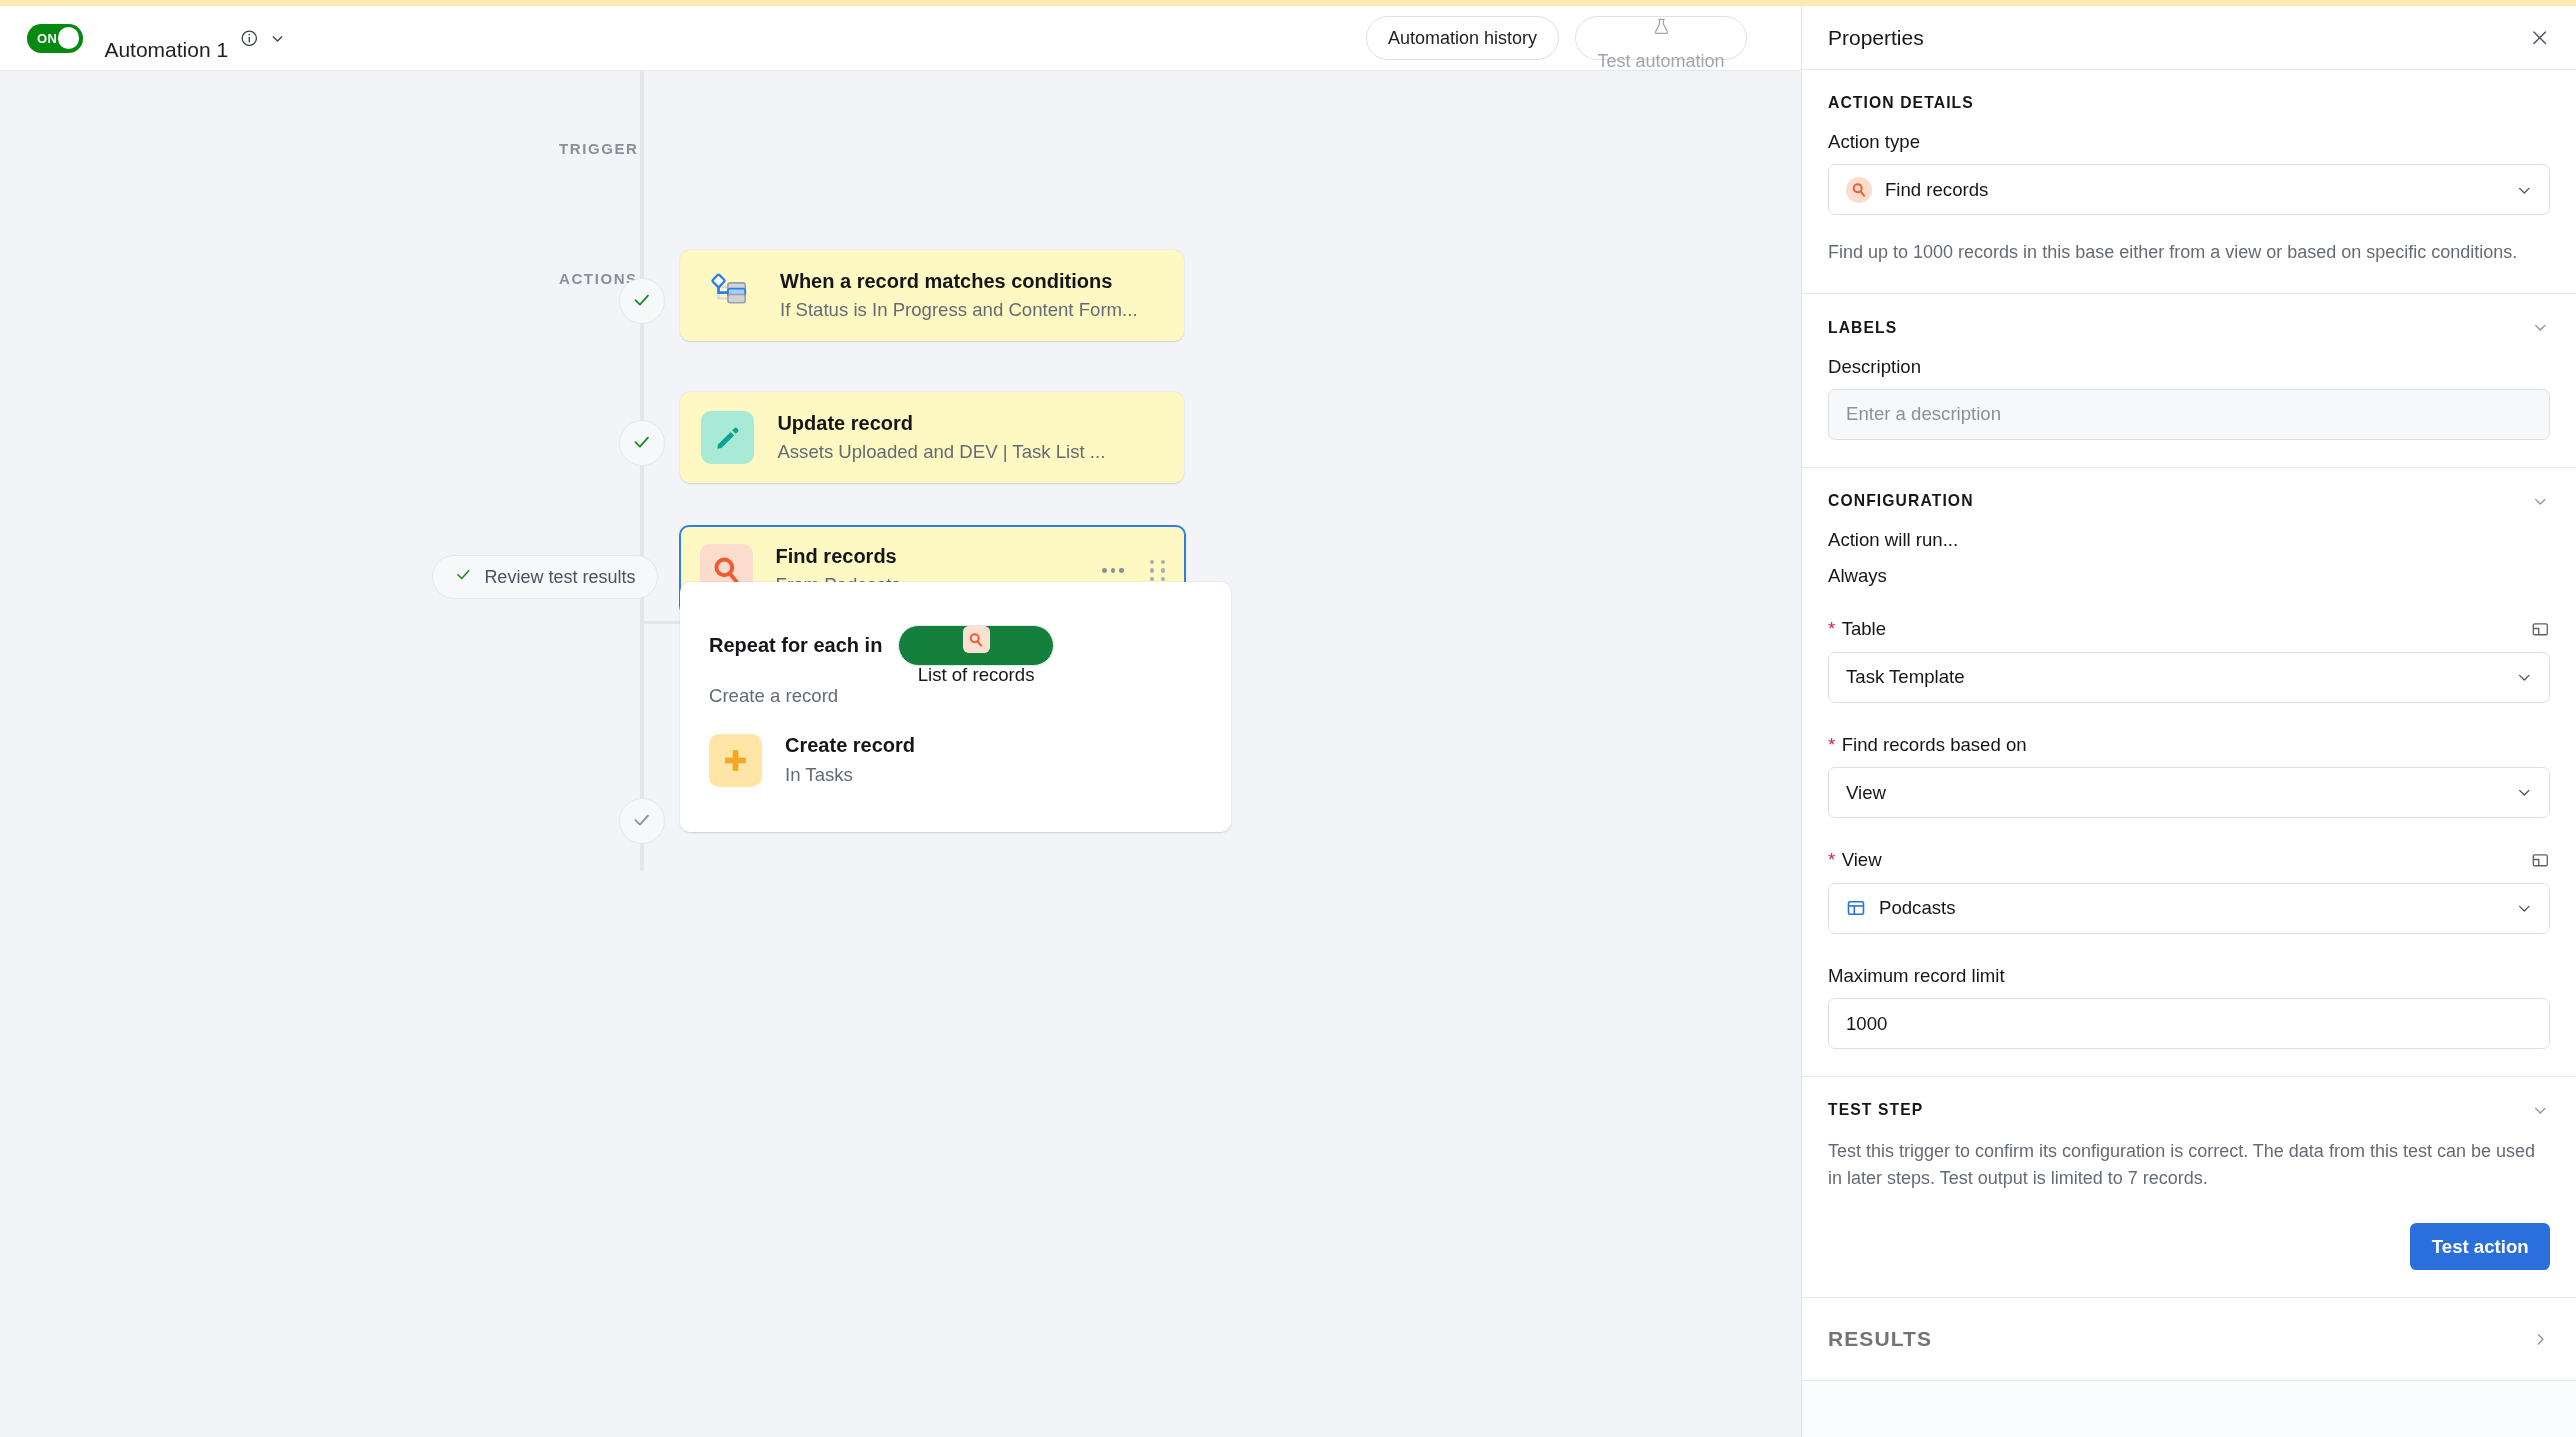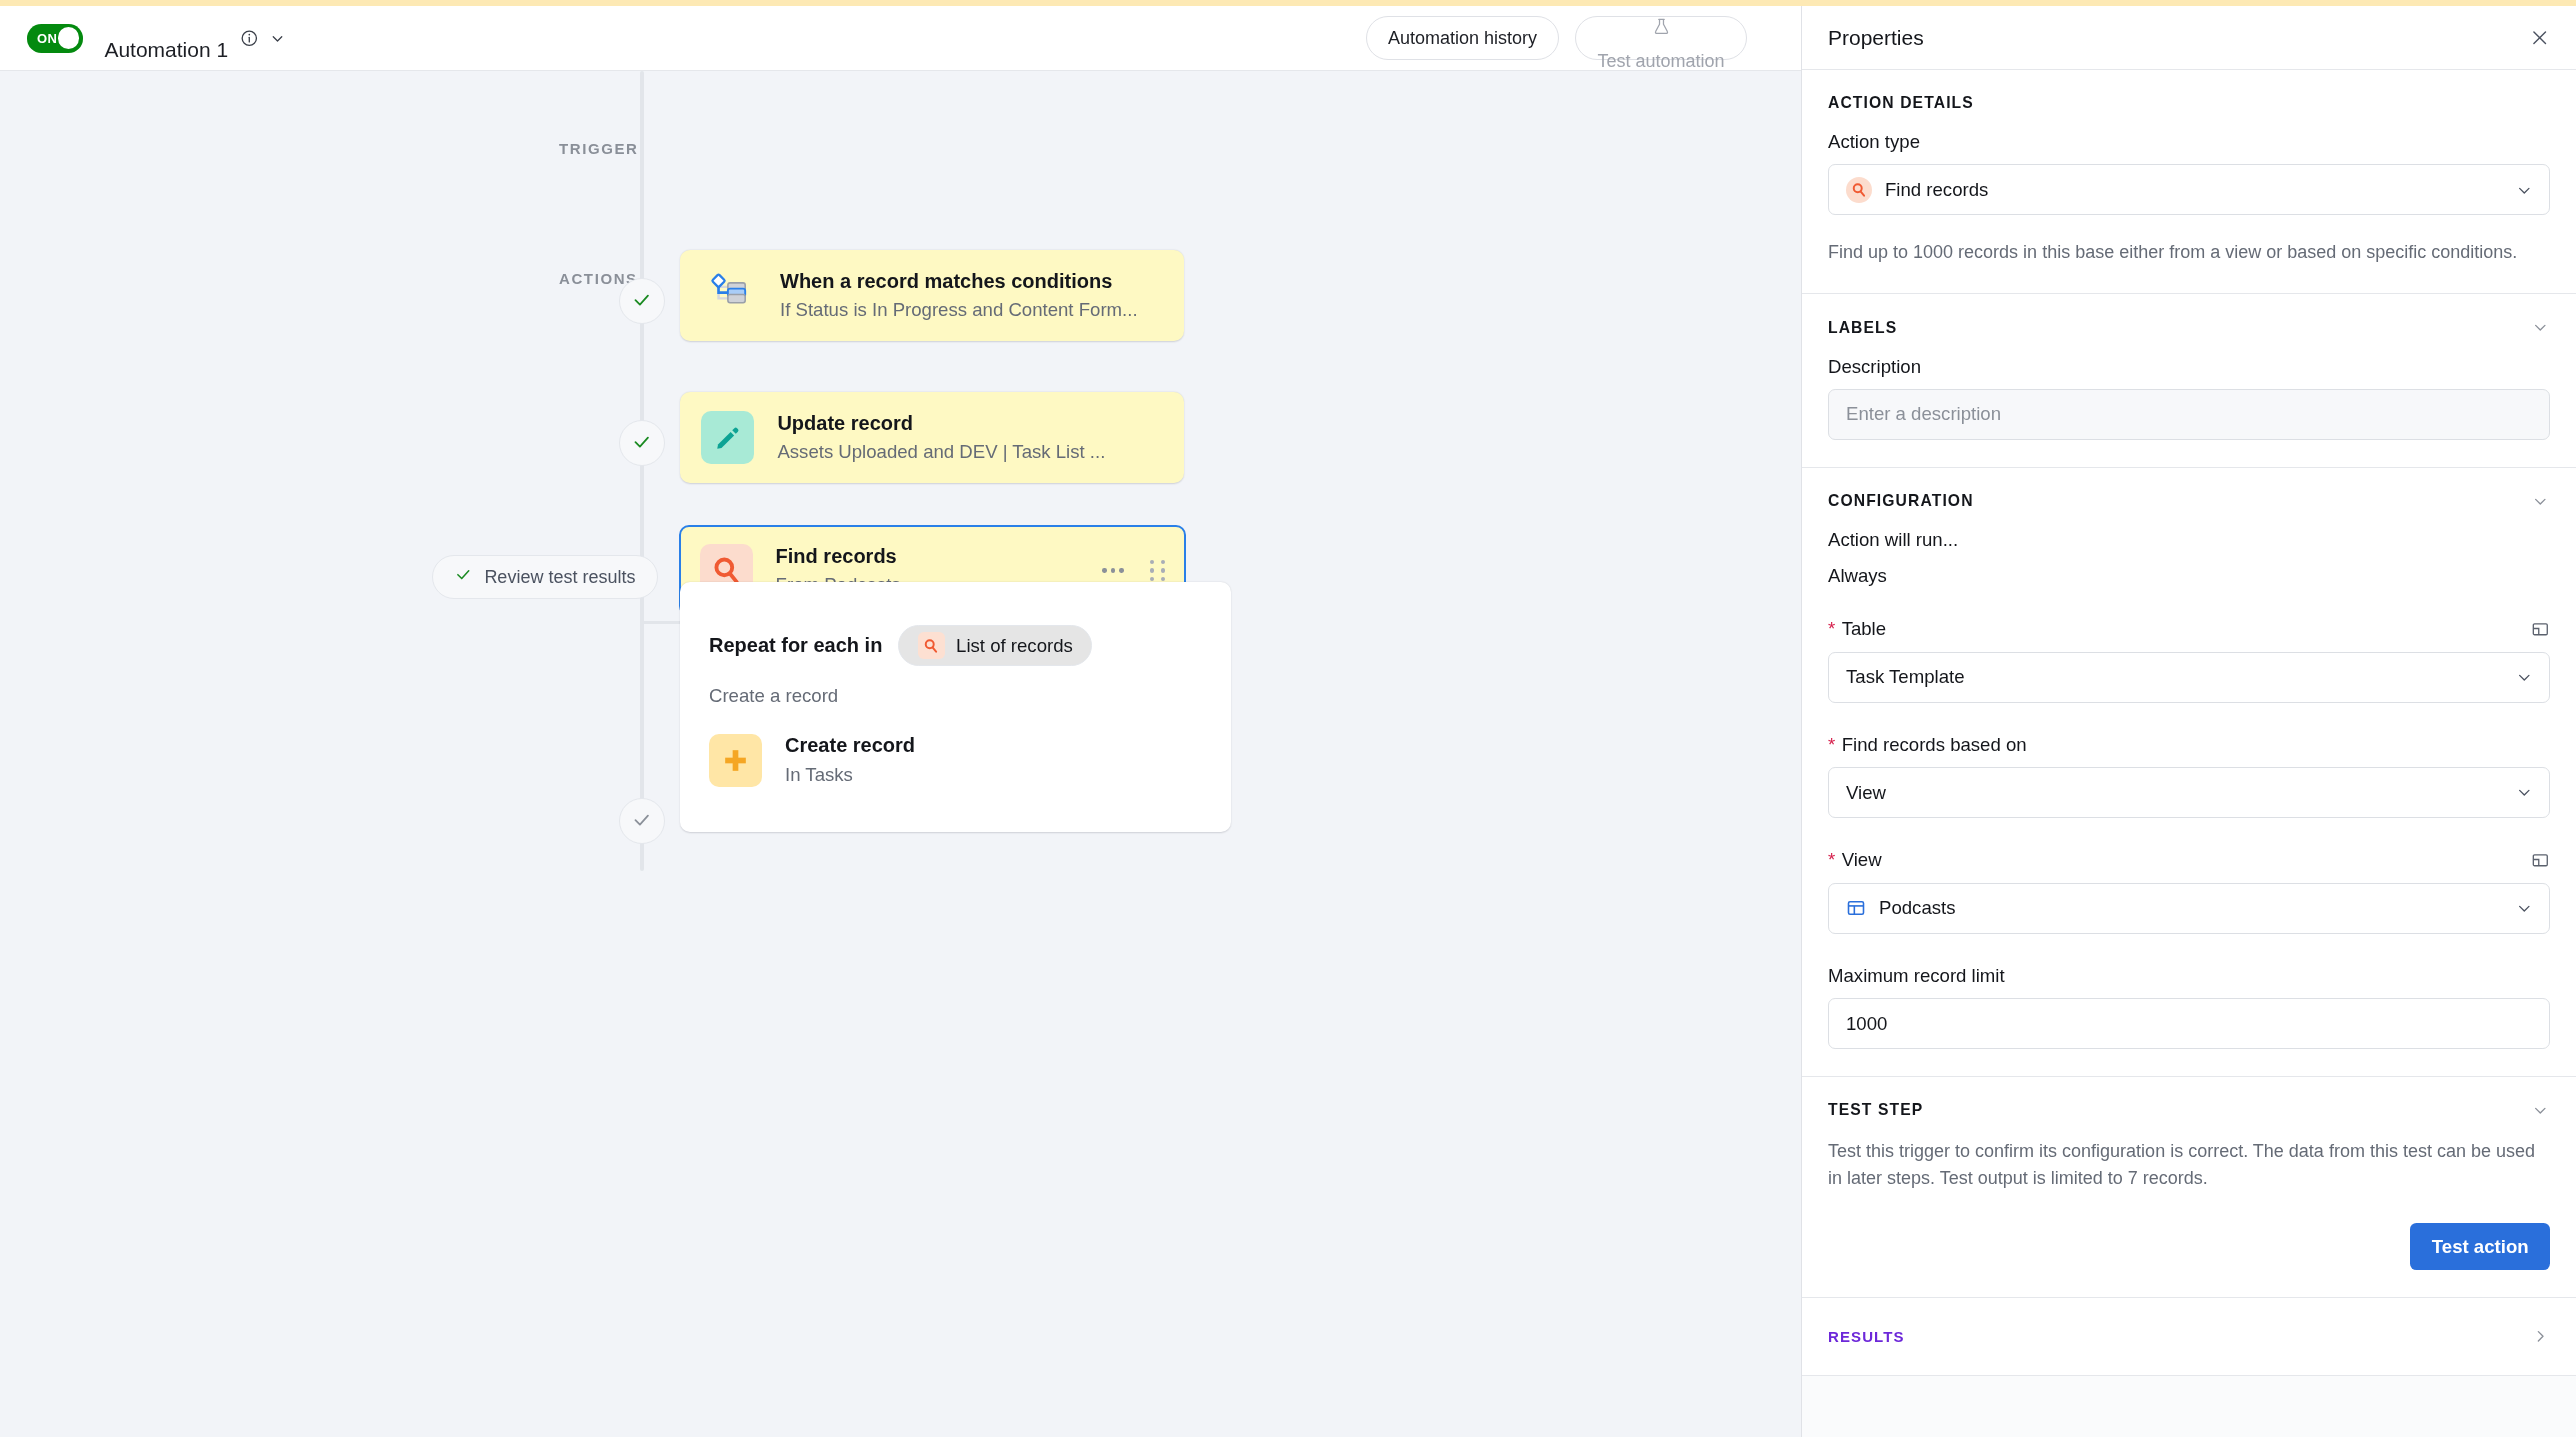--- a/index.html
+++ b/index.html
@@ -129,22 +129,22 @@
     box-shadow: 0 0.7px 2.1px rgba(16,24,40,.10), 0 0.7px 1.4px rgba(16,24,40,.06);
     padding: 0;
   }
   .group-head {
     display:flex; align-items:center; gap: 15.7px;
     padding: 43px 29px 0 29px;
   }
   .group-head-label { font-size: 20px; font-weight:700; color:#14161b; white-space:nowrap; }
   .chip {
     display:flex; align-items:center; gap: 11.4px; height: 41px;
-    border:0.7px solid #e4e7ec; border-radius: 21px; background:#e5e5e5;
-    padding: 0 18.6px; font-size:18.6px; color:#14161b; cursor:pointer; white-space:nowrap;
+    border:0.7px solid #e4e7ec; border-radius: 21px; background:#15803d;
+    padding: 0 18.6px; font-size:18.6px; color:#14161b; cursor:pointer; white-space:nowrap;flex-direction:column;
   }
   .chip-ico {
     width: 27px; height: 27px; border-radius: 5.7px; background:#fde0d2;
     display:flex; align-items:center; justify-content:center; flex:none;
   }
   .group-sub { padding: 18.6px 29px 0 29px; font-size: 18.6px; color:#656b76; }
   .group-card {
     margin: 27px 29px 0 29px; display:flex; align-items:center; gap: 23px;
   }
 
@@ -198,21 +198,21 @@
     height: 47px; background:#2a6fdb; color:#ffffff; border-radius: 6.4px;
     display:inline-flex; align-items:center; padding: 0 21.4px; font-size:18.6px;
     font-weight:700; cursor:pointer; border:none;
   }
   .right-align { display:flex; justify-content:flex-end; }
 
   .row-collapsed {
     background:#ffffff; border-bottom:0.7px solid #e5e7eb;
     padding: 29px 26px; display:flex; align-items:center;
   }
-  .row-collapsed h3 { font-size:15px; letter-spacing:1.1px; color:#6d28d9; font-weight:700; }
+  .row-collapsed h3 { font-size:21px; letter-spacing:1.1px; color:#737373; font-weight:700; }
   .row-collapsed .sec-chevron { margin-left:auto; }
 </style>
 </head>
 <body>
 
 <div class="app">
 
   <div class="top-strip"></div>
 
   <div class="header">

